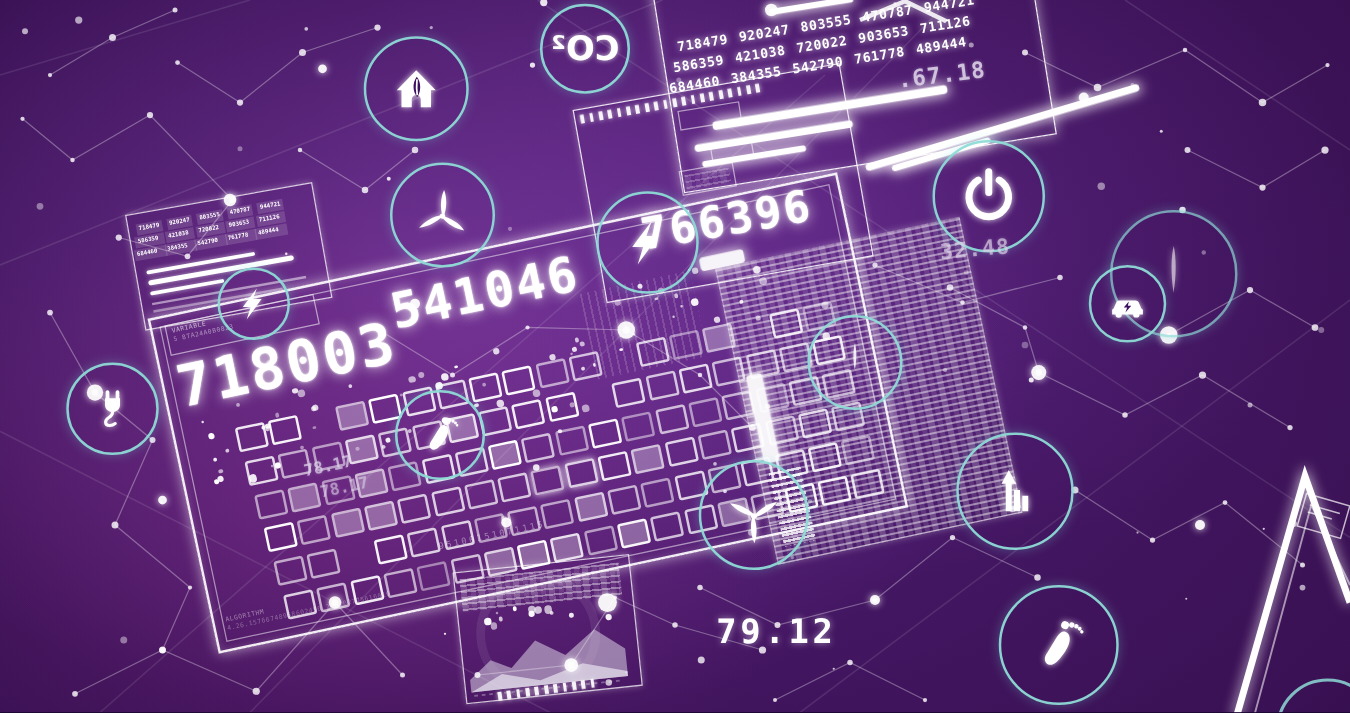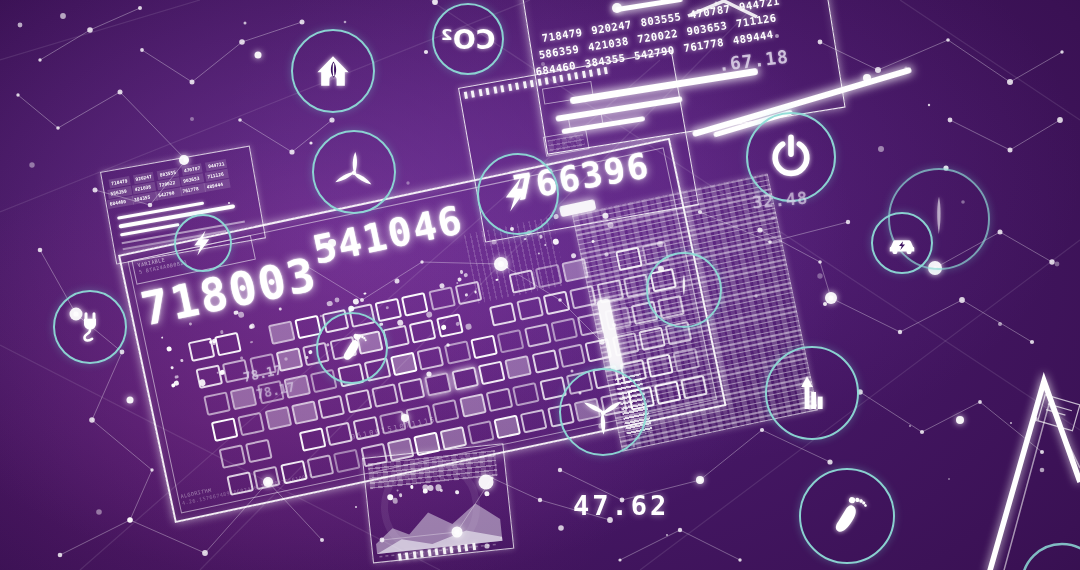--- a/index.html
+++ b/index.html
@@ -592,17 +592,17 @@
   <div class="circ" style="left:53px;top:290px;width:70px;height:70px;">
     <svg width="40" height="40" viewBox="0 0 24 24" fill="none" stroke="#fff">
         <path d="M9.6 4v3.1M14.4 4v3.1" stroke-width="1.8" stroke-linecap="round"></path>
         <path fill="#fff" stroke="none" d="M8.4 7h7.2v3.1c0 2-1.6 3.5-3.6 3.5s-3.6-1.5-3.6-3.5z"></path>
         <path d="M12 13.8c0 2.6-3.6 2.3-3.3 4.8.2 2 3.1 1.7 4.6.5" stroke-width="1.5" stroke-linecap="round"></path>
       </svg>
   </div>
 
   <div class="greynum" style="left:718px;top:50px;font-size:18px;letter-spacing:1px;transform:rotate(-7deg);">.67.18</div>
   <div class="greynum" style="left:752px;top:190px;font-size:17px;letter-spacing:1px;transform:rotate(-5deg);opacity:.8;">32.48</div>
-  <div class="bignum" style="left:573px;top:490px;font-size:27px;letter-spacing:3px;text-shadow:0 0 6px rgba(255,255,255,.5);">47.62</div>
+  <div class="bignum" style="left:573px;top:490px;font-size:27px;letter-spacing:3px;text-shadow:0 0 6px rgba(255,255,255,.5);">79.12</div>
   <div class="greynum" style="left:243px;top:366px;font-size:13px;transform:rotate(-12deg);opacity:.85;">78.17</div>
   <div class="greynum" style="left:256px;top:383px;font-size:13px;transform:rotate(-12deg);opacity:.7;">78.17</div>
 
 </div>
 
 </body></html>

